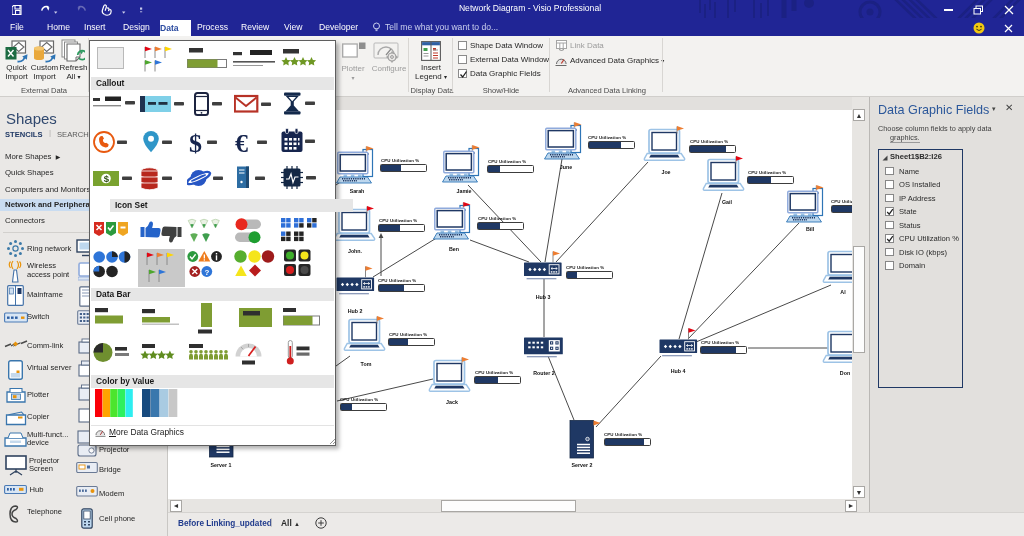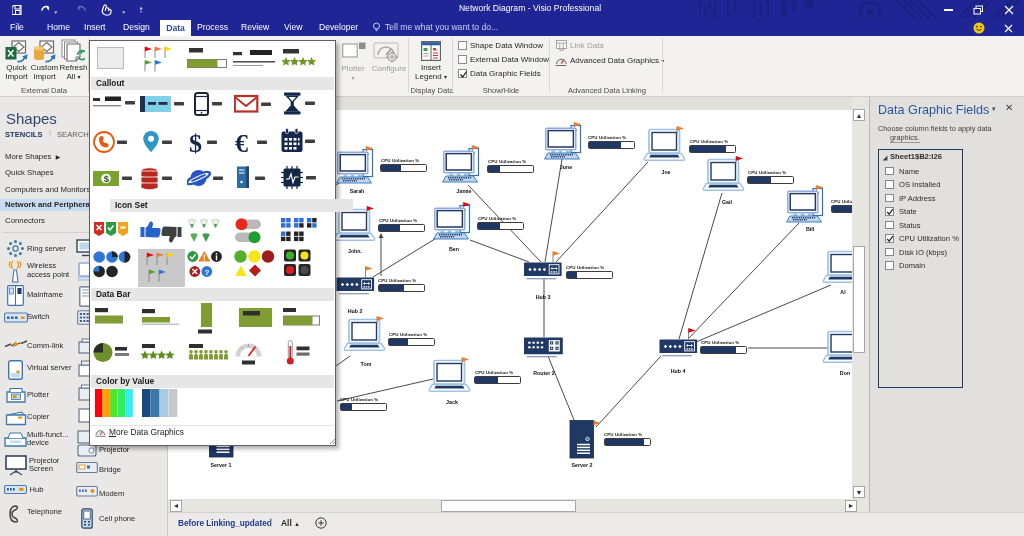--- a/index.html
+++ b/index.html
@@ -5,21 +5,21 @@
   html,body{margin:0;padding:0;width:1024px;height:536px;overflow:hidden;
     font-family:"Liberation Sans",sans-serif;}
   *{box-sizing:border-box;}
   .ab{position:absolute;}
   #app{position:relative;width:1024px;height:536px;background:#f3f2f0;}
   
   #titlebar{left:0;top:0;width:1024px;height:18px;background:#202595;overflow:hidden;}
   #tabrow{left:0;top:18px;width:1024px;height:18px;background:#202595;}
   .tab{position:absolute;top:0;height:18px;line-height:19px;color:#fff;font-size:8.6px;}
   #datatab{position:absolute;left:160px;top:2px;width:31px;height:16px;background:#fff;
-    color:#2b4ba0;font-weight:bold;font-size:8.6px;text-align:center;line-height:17px;}
+    color:#2b4ba0;font-weight:bold;font-size:8.6px;line-height:17px;}
   
   #ribbon{left:0;top:36px;width:1024px;height:61px;background:#f3f2f0;border-bottom:1px solid #d0cecb;}
   .gsep{position:absolute;top:2px;width:1px;height:54px;background:#d8d6d3;}
   .glabel{position:absolute;top:50px;font-size:7.6px;color:#4a4a4a;text-align:center;}
   .btxt{position:absolute;font-size:8px;color:#262626;text-align:center;}
   .gray{color:#9b9b9b;}
   .cb{position:absolute;width:9px;height:9px;background:#fff;border:1px solid #8b8b8b;}
   
   #lpanel{left:0;top:97px;width:168px;height:439px;background:#eae8e6;border-right:1px solid #c9c7c4;}
   .sl{position:absolute;font-size:7.8px;color:#262626;white-space:nowrap;}
@@ -254,21 +254,21 @@
       <circle cx="10.5" cy="3.5" r="1.5"></circle>
           <circle cx="10.5" cy="17.5" r="1.5"></circle>
       <circle cx="3.5" cy="10.5" r="1.5"></circle>
           <circle cx="17.5" cy="10.5" r="1.5"></circle>
       <circle cx="5.6" cy="5.6" r="1.5"></circle>
           <circle cx="15.4" cy="5.6" r="1.5"></circle>
       <circle cx="5.6" cy="15.4" r="1.5"></circle>
           <circle cx="15.4" cy="15.4" r="1.5"></circle>
     </g>
   </svg>
-  <div class="stlbl" style="left:27px;top:147.5px;">Ring server</div>
+  <div class="stlbl" style="left:27px;top:147.5px;">Ring network</div>
   <svg class="ab" style="left:6px;top:163px" width="18" height="23" viewBox="0 0 18 23">
     <path d="M7 9 q-3 -4 0 -8 M4.5 8 q-2.5 -3.5 0 -6.5" fill="none" stroke="#e8930c" stroke-width="1.2"></path>
     <path d="M11 9 q3 -4 0 -8 M13.5 8 q2.5 -3.5 0 -6.5" fill="none" stroke="#e8930c" stroke-width="1.2"></path>
     <path d="M8 10 h2.5 l1.5 12 h-5.5 z" fill="#fff" stroke="#4472a8" stroke-width="1.1"></path>
   </svg>
   <div class="stlbl" style="left:27px;top:165px;">Wireless<br>access point</div>
   <svg class="ab" style="left:7px;top:188px" width="17" height="21" viewBox="0 0 17 21">
     <rect x="0.7" y="0.7" width="15.6" height="19.6" rx="1" fill="#fff" stroke="#4472a8" stroke-width="1.2"></rect>
     <line x1="8.5" y1="1" x2="8.5" y2="20" stroke="#4472a8"></line>
     <rect x="2.5" y="3" width="4" height="6" fill="#cfdff1" stroke="#4472a8" stroke-width="0.7"></rect>

